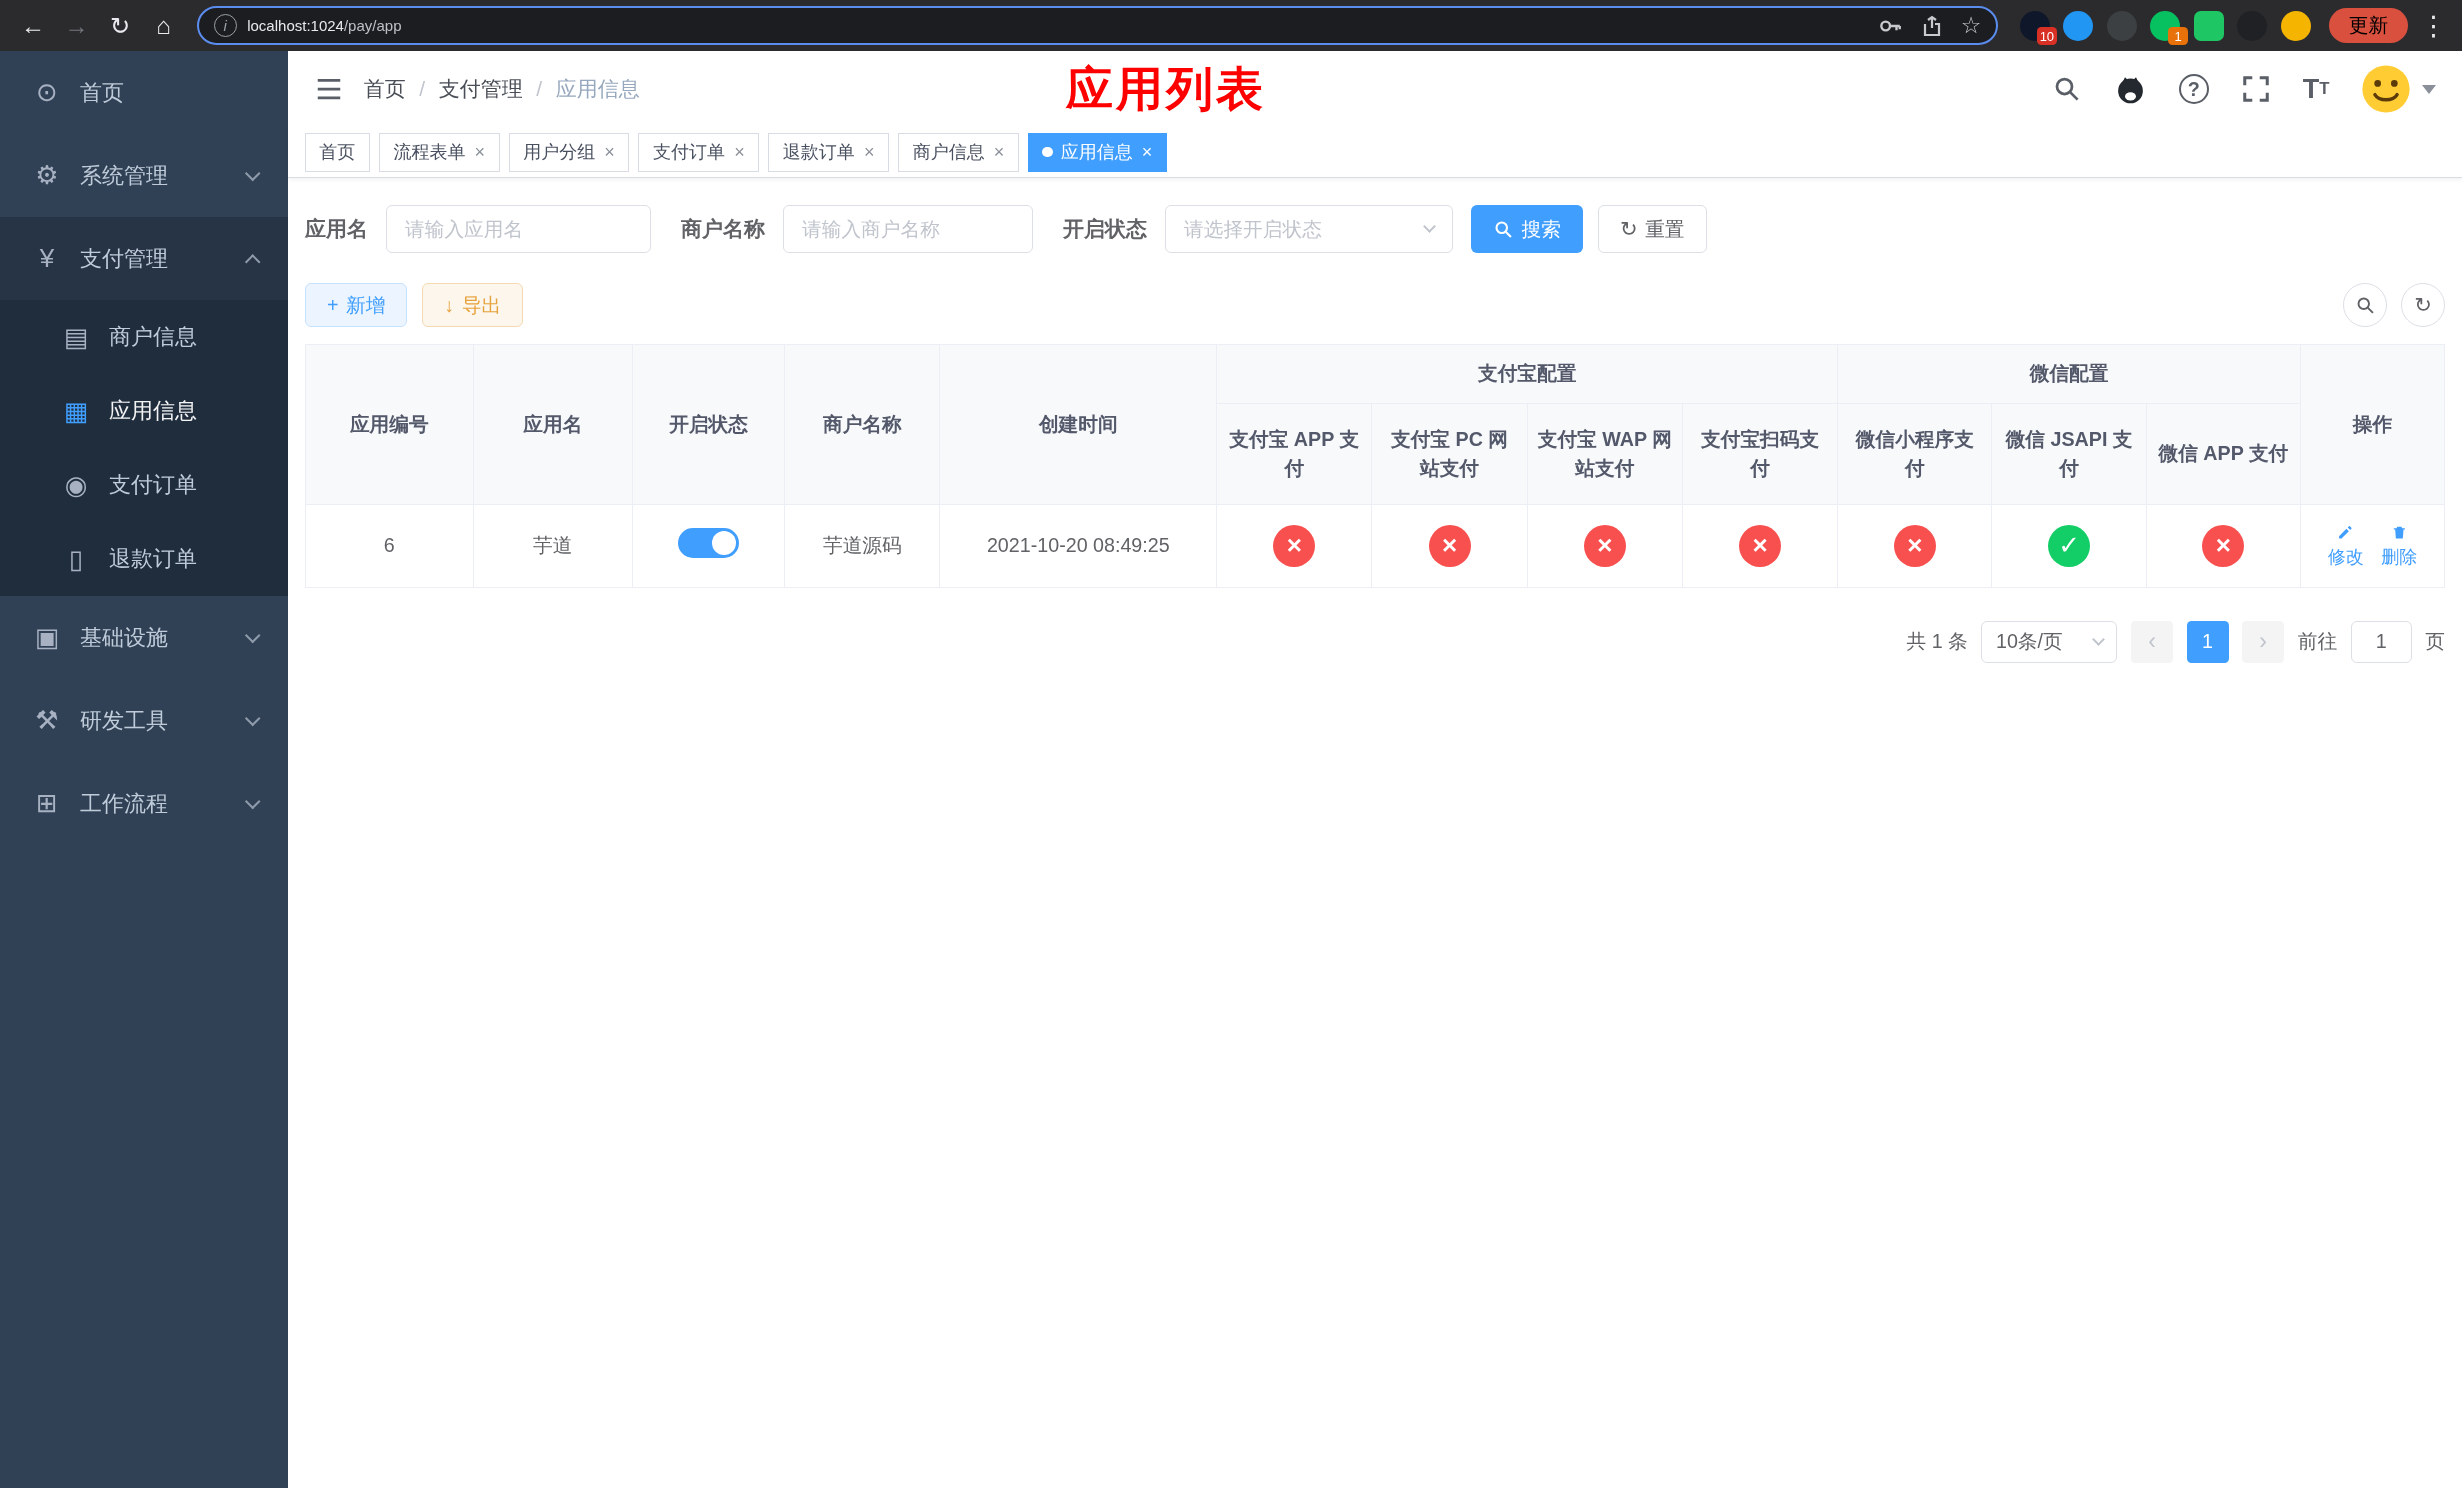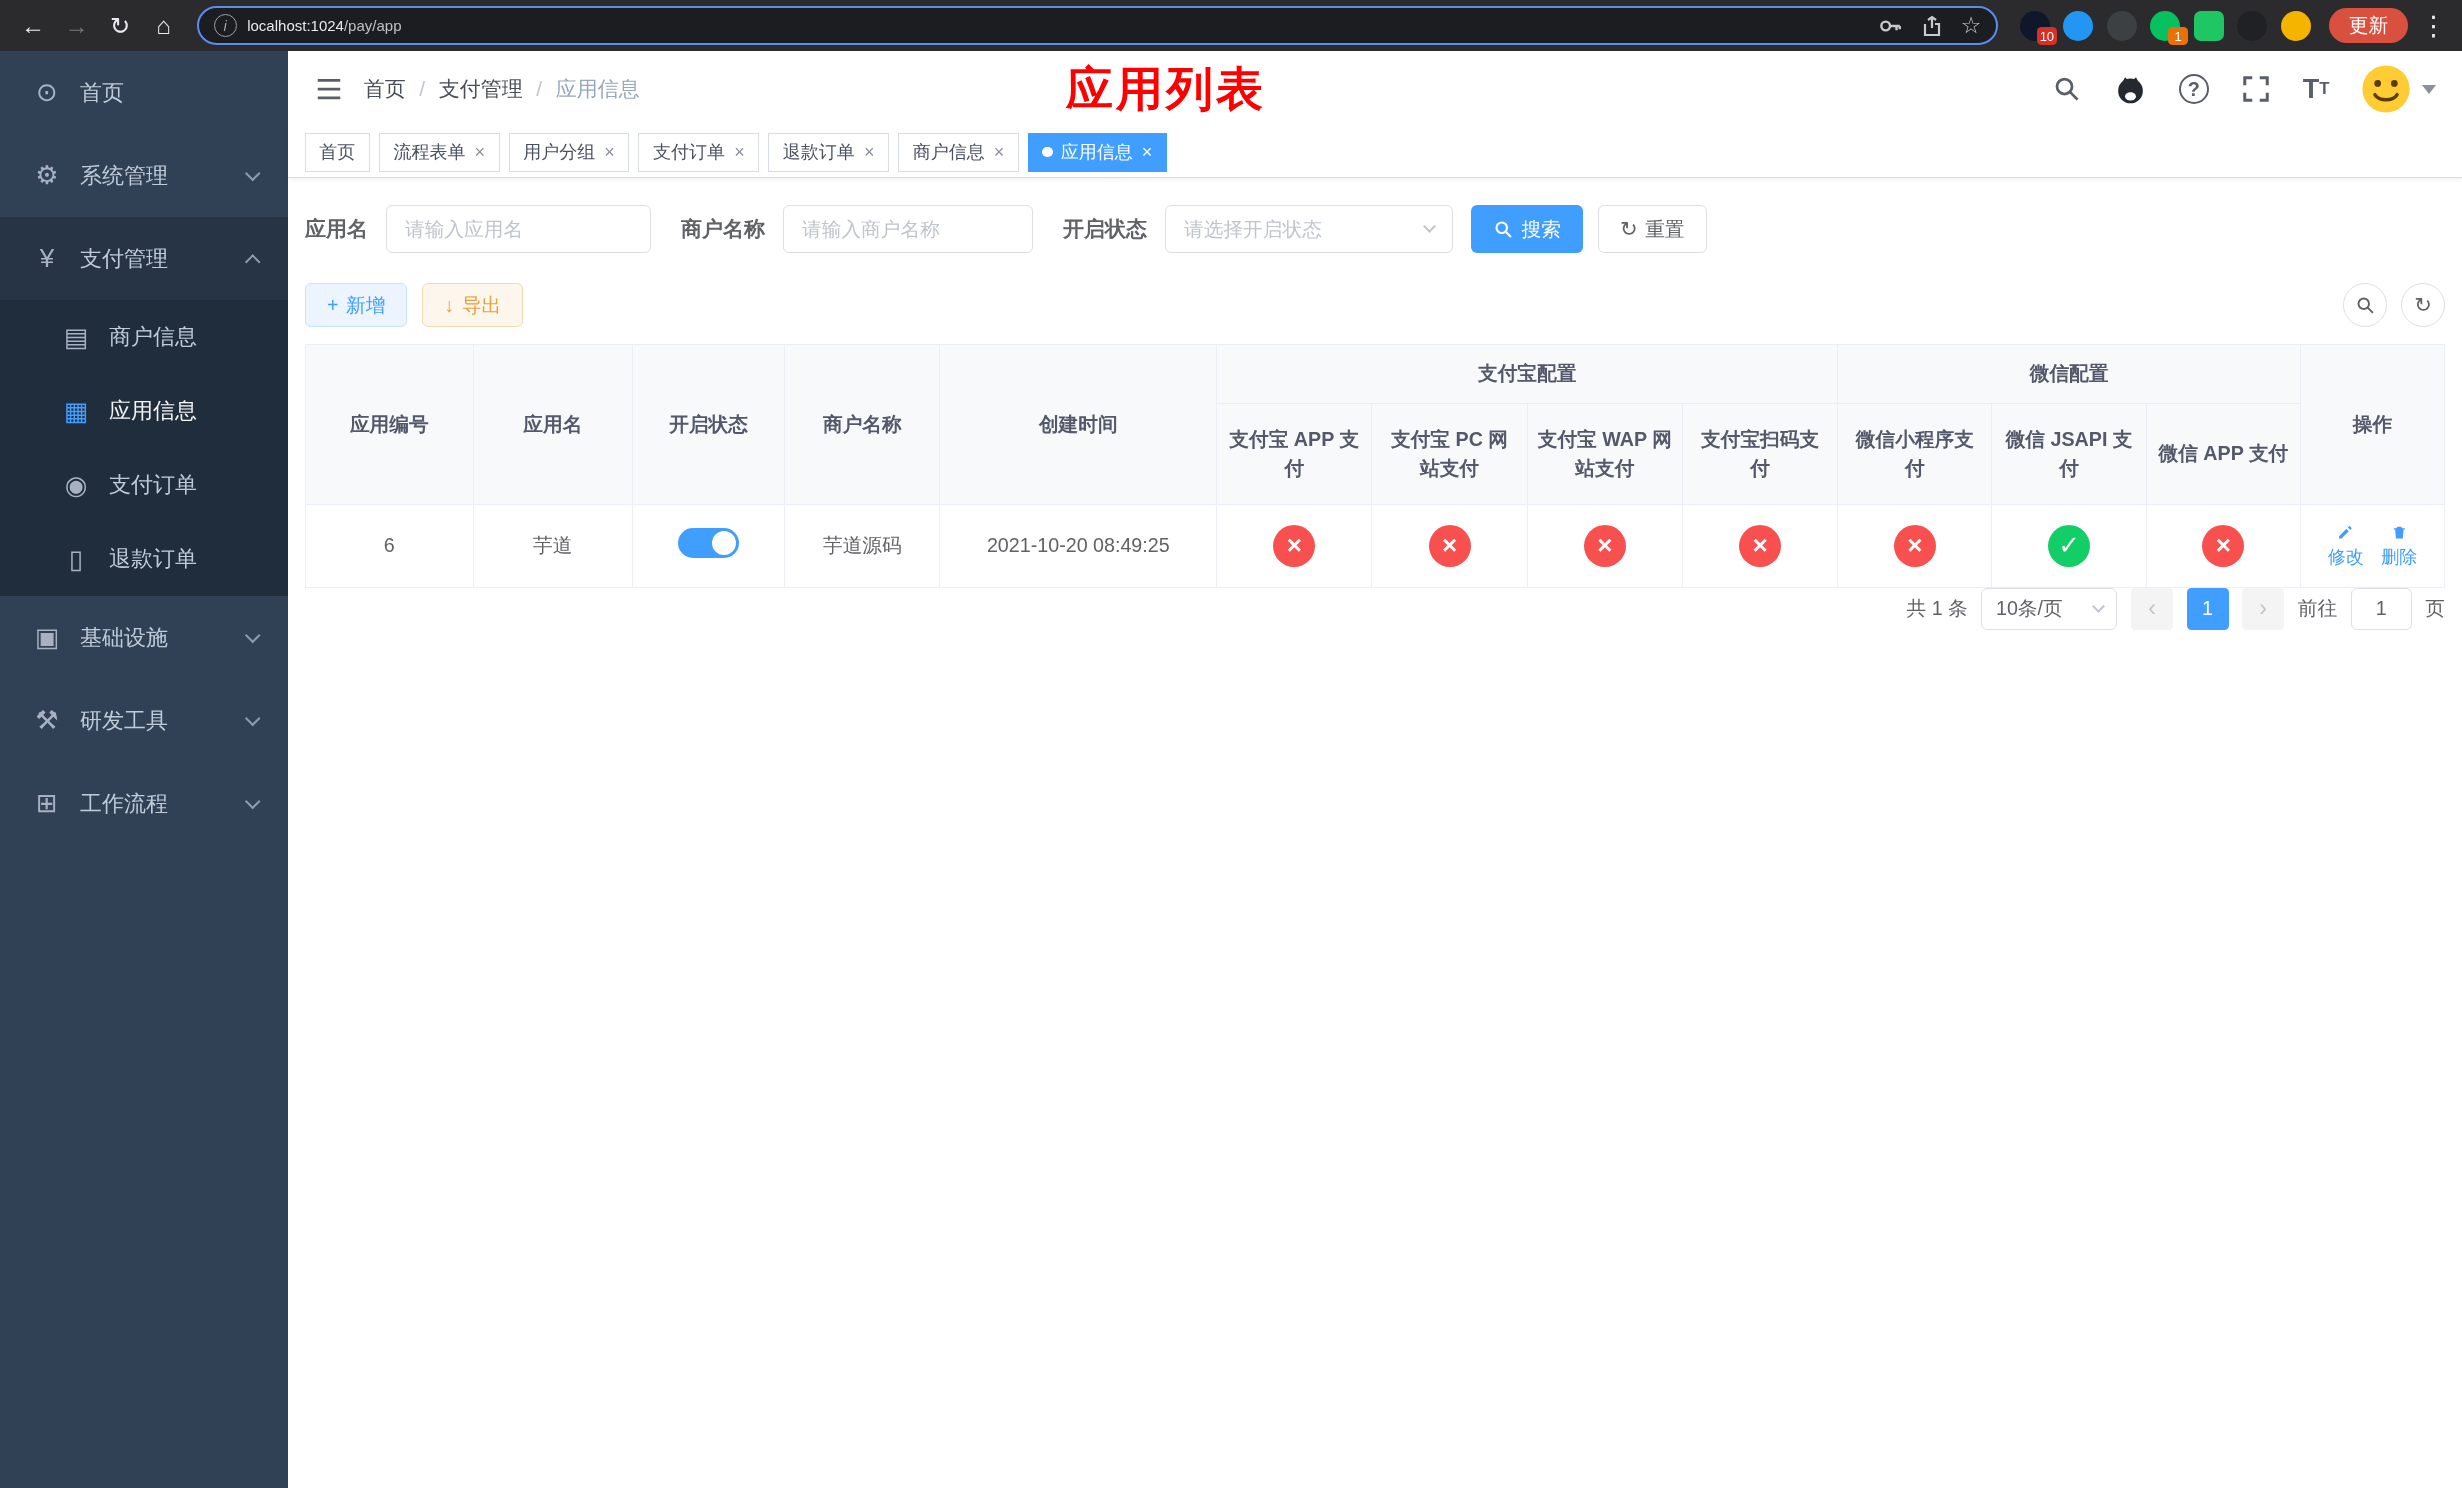--- a/index.html
+++ b/index.html
@@ -20,21 +20,21 @@
   .omni-path { color:#bdc1c6; }
   .omni-trailing { margin-left:auto; display:flex; align-items:center; gap:16.7px; color:#c7c9cc; }
   .omni-trailing .glyph { font-size:23px; }
   .ext-strip { display:flex; align-items:center; gap:13.6px; margin:0 7.6px; }
   .ext { position:relative; width:30px; height:30px; border-radius:50%; flex-shrink:0; }
   .ext.square { border-radius:6.8px; }
   .ext .badge { position:absolute; right:-7.6px; bottom:-4.5px; min-width:19.7px; height:18px; border-radius:4.5px;
     color:#fff; font-size:13px; display:flex; align-items:center; justify-content:center; padding:0 3px; }
   .badge.red { background:#d93025; }
   .badge.orange { background:#e8710a; }
-  .update-btn { height:35px; padding:0 19.7px; border-radius:18px; background:#d9503f; color:#ffffff;
+  .update-btn { height:35px; padding:0 19.7px; border-radius:18px; background:#d9503f; color:#000000;
     font-size:19.7px; display:flex; align-items:center; margin:0 6px; cursor:pointer; white-space:nowrap; }
   .kebab { color:#e8eaed; font-size:27px; width:30px; text-align:center; cursor:pointer; }
 
   
   .app { display:flex; height:1437px; }
 
   
   .sidebar { width:288px; flex-shrink:0; background:#304156; color:#bfcbd9; }
   .logo-row { height:85px; background:#2b3649; display:flex; align-items:center; padding-left:26px; gap:16.7px; }
   .logo-title { color:#fff; font-size:23px; font-weight:700; }
@@ -117,21 +117,21 @@
   .st { display:inline-flex; width:42px; height:42px; border-radius:50%; align-items:center;
     justify-content:center; color:#fff; font-size:26px; font-weight:700; }
   .st.ok { background:#13ce66; } .st.fail { background:#f8504f; }
   .toggle { width:61px; height:30px; border-radius:15px; background:#409eff; display:inline-block; position:relative; cursor:pointer; }
   .toggle .knob { position:absolute; right:3px; top:3px; width:24px; height:24px; border-radius:50%; background:#fff; }
   .ops { white-space:nowrap; }
   .op-link { display:inline-flex; align-items:center; gap:4.5px; color:#409eff; font-size:18px; cursor:pointer;flex-direction:column; }
   .op-link + .op-link { margin-left:12px; }
 
   
-  .pagination { display:flex; align-items:center; justify-content:flex-end; gap:13.6px; 
+  .pagination { display:flex; align-items:center; justify-content:flex-end; gap:13.6px; margin-top:33px;
     font-size:19.7px; color:#606266; }
   .pg-select { width:136px; height:42px; border:1.5px solid #dcdfe6; border-radius:6px; padding:0 13.6px;
     display:flex; align-items:center; justify-content:space-between; cursor:pointer; }
   .pg-btn { width:42px; height:42px; border-radius:4.5px; background:#f4f4f5; color:#c0c4cc; font-size:23px;
     display:flex; align-items:center; justify-content:center; cursor:pointer; }
   .pg-page { width:42px; height:42px; border-radius:4.5px; background:#409eff; color:#fff; font-size:19.7px;
     display:flex; align-items:center; justify-content:center; cursor:pointer; }
   .goto-input { width:61px; height:42px; border:1.5px solid #dcdfe6; border-radius:6px; text-align:center;
     font-size:19.7px; color:#606266; outline:none; font-family:inherit; }
 </style>

